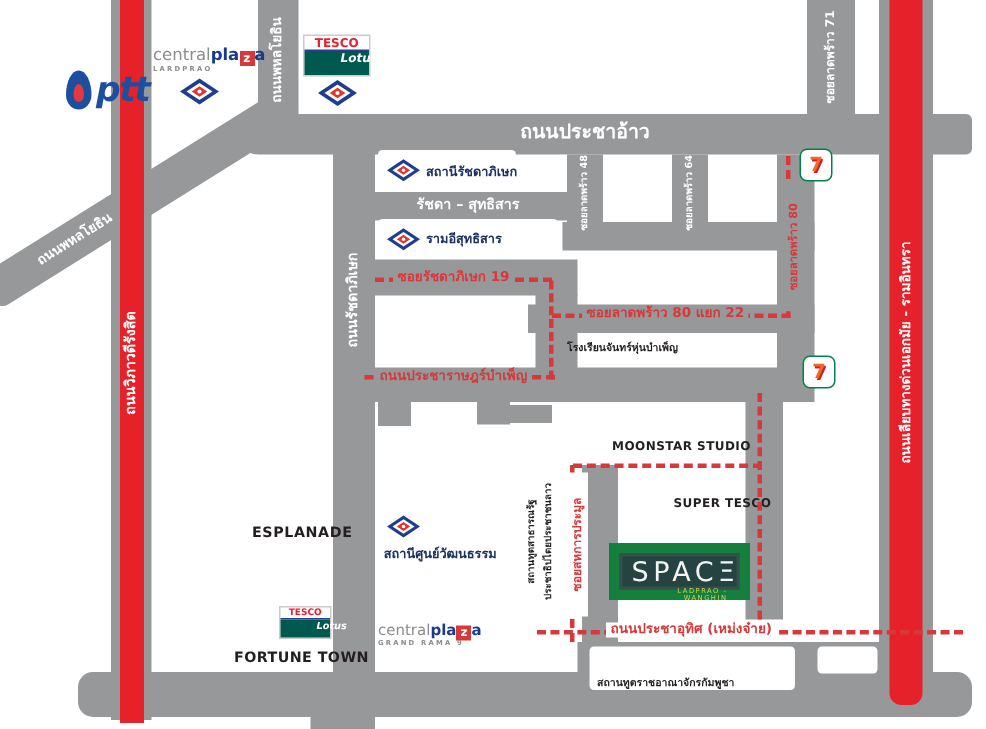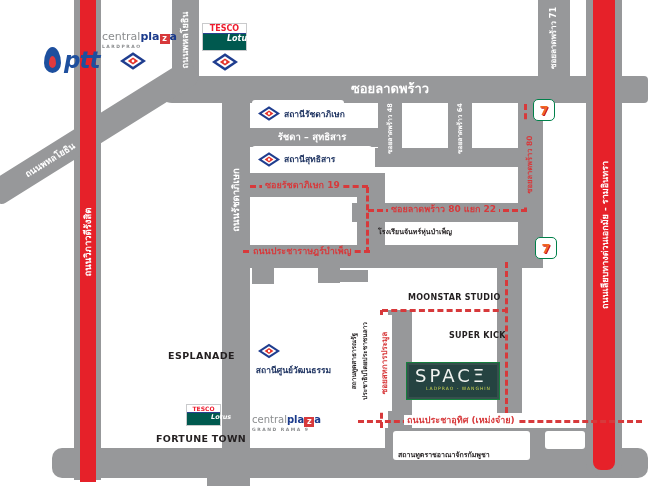--- a/index.html
+++ b/index.html
@@ -38,21 +38,21 @@
   .tesco .t{color:#ee1c2e;font-weight:900;text-align:center;border-bottom:1.5px solid #2a3f90;}
   .tesco .l{background:#00594f;color:#fff;font-style:italic;font-weight:700;text-align:center;flex:1;padding-left:24px;}
   
   .seven{position:absolute;width:22px;height:22px;background:#fff;border:1.5px solid #00804a;border-radius:5px;z-index:40;box-sizing:border-box;display:flex;align-items:center;justify-content:center;}
   .seven .s7{font-size:13px;font-weight:900;color:#f26722;text-shadow:1px 1px 0 #c81f2c;line-height:1;}
   
   .fm{position:absolute;background:#fff;z-index:40;display:flex;flex-direction:column;align-items:center;justify-content:center;border-radius:2px;}
   .fm .txt{font-size:11.5px;font-weight:800;font-style:italic;color:#0058a8;letter-spacing:-0.5px;}
   .fm .bar{width:72px;height:3px;margin-top:1px;background:linear-gradient(90deg,#0058a8 0 55%,#00a651 55% 100%);}
   
-  .space{position:absolute;background:#254341;border:1px solid #15803d;box-shadow:inset 0 0 0 2px #36504d;z-index:40;box-sizing:border-box;padding:3px 8px 2px;}
+  .space{position:absolute;background:#254341;border:7px solid #15803d;box-shadow:inset 0 0 0 2px #36504d;z-index:40;box-sizing:border-box;padding:3px 8px 2px;}
   .space .txt{color:#f2f4f1;font-size:18px;font-weight:400;letter-spacing:3px;line-height:1.1;}
   .space .sub{display:block;text-align:right;color:#c9d34f;font-size:4.5px;letter-spacing:1px;margin-top:0;}
   .lao{z-index:25;color:#231f20;font-size:6.5px;font-weight:600;line-height:1.7;text-align:center;white-space:nowrap;position:absolute;}
 </style>
 </head>
 <body>
 
 <div class="map">
 
   <div class="road" style="left:160px;top:76px;width:488px;height:27px;border-radius:12px 4px 4px 12px"></div>
@@ -76,21 +76,21 @@
   <div class="road" style="left:318px;top:268px;width:22px;height:15px"></div>
   <div class="road" style="left:330px;top:270px;width:38px;height:12px"></div>
   <div class="road" style="left:388px;top:310px;width:24px;height:122px"></div>
   <div class="road" style="left:497px;top:268px;width:25px;height:145px"></div>
   <div class="road" style="left:385px;top:428px;width:237px;height:30px"></div>
   <div class="road" style="left:586px;top:0;width:36px;height:476px;border-radius:0 0 12px 12px"></div>
 
   <div class="redroad" style="left:80px;top:0;width:16px;height:482px"></div>
   <div class="redroad" style="left:593px;top:0;width:22px;height:470px;border-radius:0 0 8px 8px"></div>
 
-  <div class="rl" style="left:330px;top:82px;width:120px;font-size:13px;text-align:center">ซอยลาดพร้าว</div>
+  <div class="rl" style="left:330px;top:82px;width:120px;font-size:13px;text-align:center">ถนนประชาอ้าว</div>
   <div class="rl" style="left:252px;top:132px;width:120px;font-size:9.5px;text-align:center">รัชดา – สุทธิสาร</div>
   <div class="rl rot" style="left:40px;top:235px;width:96px;height:14px;font-size:9.5px">ถนนวิภาวดีรังสิต</div>
   <div class="rl rot" style="left:145px;top:33px;width:80px;height:14px;font-size:9px">ถนนพหลโยธิน</div>
   <div class="rl" style="left:2px;top:153px;width:96px;height:14px;font-size:9px;display:flex;align-items:center;justify-content:center;transform:rotate(-32deg)">ถนนพหลโยธิน</div>
   <div class="rl rot" style="left:186px;top:193px;width:100px;height:14px;font-size:9.5px">ถนนรัชดาภิเษก</div>
   <div class="rl rot" style="left:514px;top:31px;width:80px;height:14px;font-size:8px">ซอยลาดพร้าว 71</div>
   <div class="rl rot" style="left:362px;top:122px;width:56px;height:13px;font-size:6.5px">ซอยลาดพร้าว 48</div>
   <div class="rl rot" style="left:432px;top:122px;width:56px;height:13px;font-size:6.5px">ซอยลาดพร้าว 64</div>
   <div class="rl rot" style="left:462px;top:228px;width:285px;height:14px;font-size:9px">ถนนเลียบทางด่วนเอกมัย - รามอินทรา</div>
 
@@ -124,37 +124,37 @@
   </div>
   <div class="station boxed" style="left:252px;top:146px;width:120px;height:26px">
     <span class="mrt">
         <svg viewBox="0 0 30 20" xmlns="http://www.w3.org/2000/svg">
           <polygon points="15,0 30,10 15,20 0,10" fill="#1f3d8f"></polygon>
           <polygon points="15,3.5 25,10 15,16.5 5,10" fill="#ffffff"></polygon>
           <polygon points="15,6 21,10 15,14 9,10" fill="#e6332a"></polygon>
           <circle cx="15" cy="10" r="1.6" fill="#ffffff"></circle>
         </svg>
       </span>
-    <span class="sttxt">สถานีสุทธิสาร</span>
+    <span class="sttxt">รามอีสุทธิสาร</span>
   </div>
   <span class="mrt mrt-abs" style="left:258px;top:343px;width:22px;height:16px">
       <svg viewBox="0 0 30 20" xmlns="http://www.w3.org/2000/svg">
         <polygon points="15,0 30,10 15,20 0,10" fill="#1f3d8f"></polygon>
         <polygon points="15,3.5 25,10 15,16.5 5,10" fill="#ffffff"></polygon>
         <polygon points="15,6 21,10 15,14 9,10" fill="#e6332a"></polygon>
         <circle cx="15" cy="10" r="1.6" fill="#ffffff"></circle>
       </svg>
     </span>
   <div class="blk" style="left:246px;top:366px;width:95px;text-align:center;font-size:8.5px;color:#1d3260">สถานีศูนย์วัฒนธรรม</div>
 
   <div class="blk" style="left:378px;top:229px;font-size:7px;font-weight:600">โรงเรียนจันทร์หุ่นบำเพ็ญ</div>
   <div class="blk" style="left:168px;top:351px;font-size:9.5px;letter-spacing:.4px">ESPLANADE</div>
   <div class="blk" style="left:156px;top:434px;font-size:9.5px;letter-spacing:.3px">FORTUNE TOWN</div>
   <div class="blk" style="left:408px;top:294px;font-size:8px;letter-spacing:.3px">MOONSTAR STUDIO</div>
-  <div class="blk" style="left:449px;top:332px;font-size:8px;letter-spacing:.3px">SUPER KICK</div>
+  <div class="blk" style="left:449px;top:332px;font-size:8px;letter-spacing:.3px">SUPER TESCO</div>
   <div class="lao rot" style="left:316px;top:350px;width:88px;height:22px;flex-direction:column;display:flex;align-items:center;justify-content:center">
     <span>สถานทูตสาธารณรัฐ</span>
     <span>ประชาธิปไตยประชาชนลาว</span>
   </div>
 
   <div class="wbox" style="left:393px;top:431px;width:137px;height:29px;display:flex;align-items:flex-end">
     <span style="font-size:7px;color:#231f20;font-weight:600;padding-left:5px;white-space:nowrap">สถานทูตราชอาณาจักรกัมพูชา</span>
   </div>
   <div class="wbox" style="left:545px;top:431px;width:40px;height:18px"></div>
 

